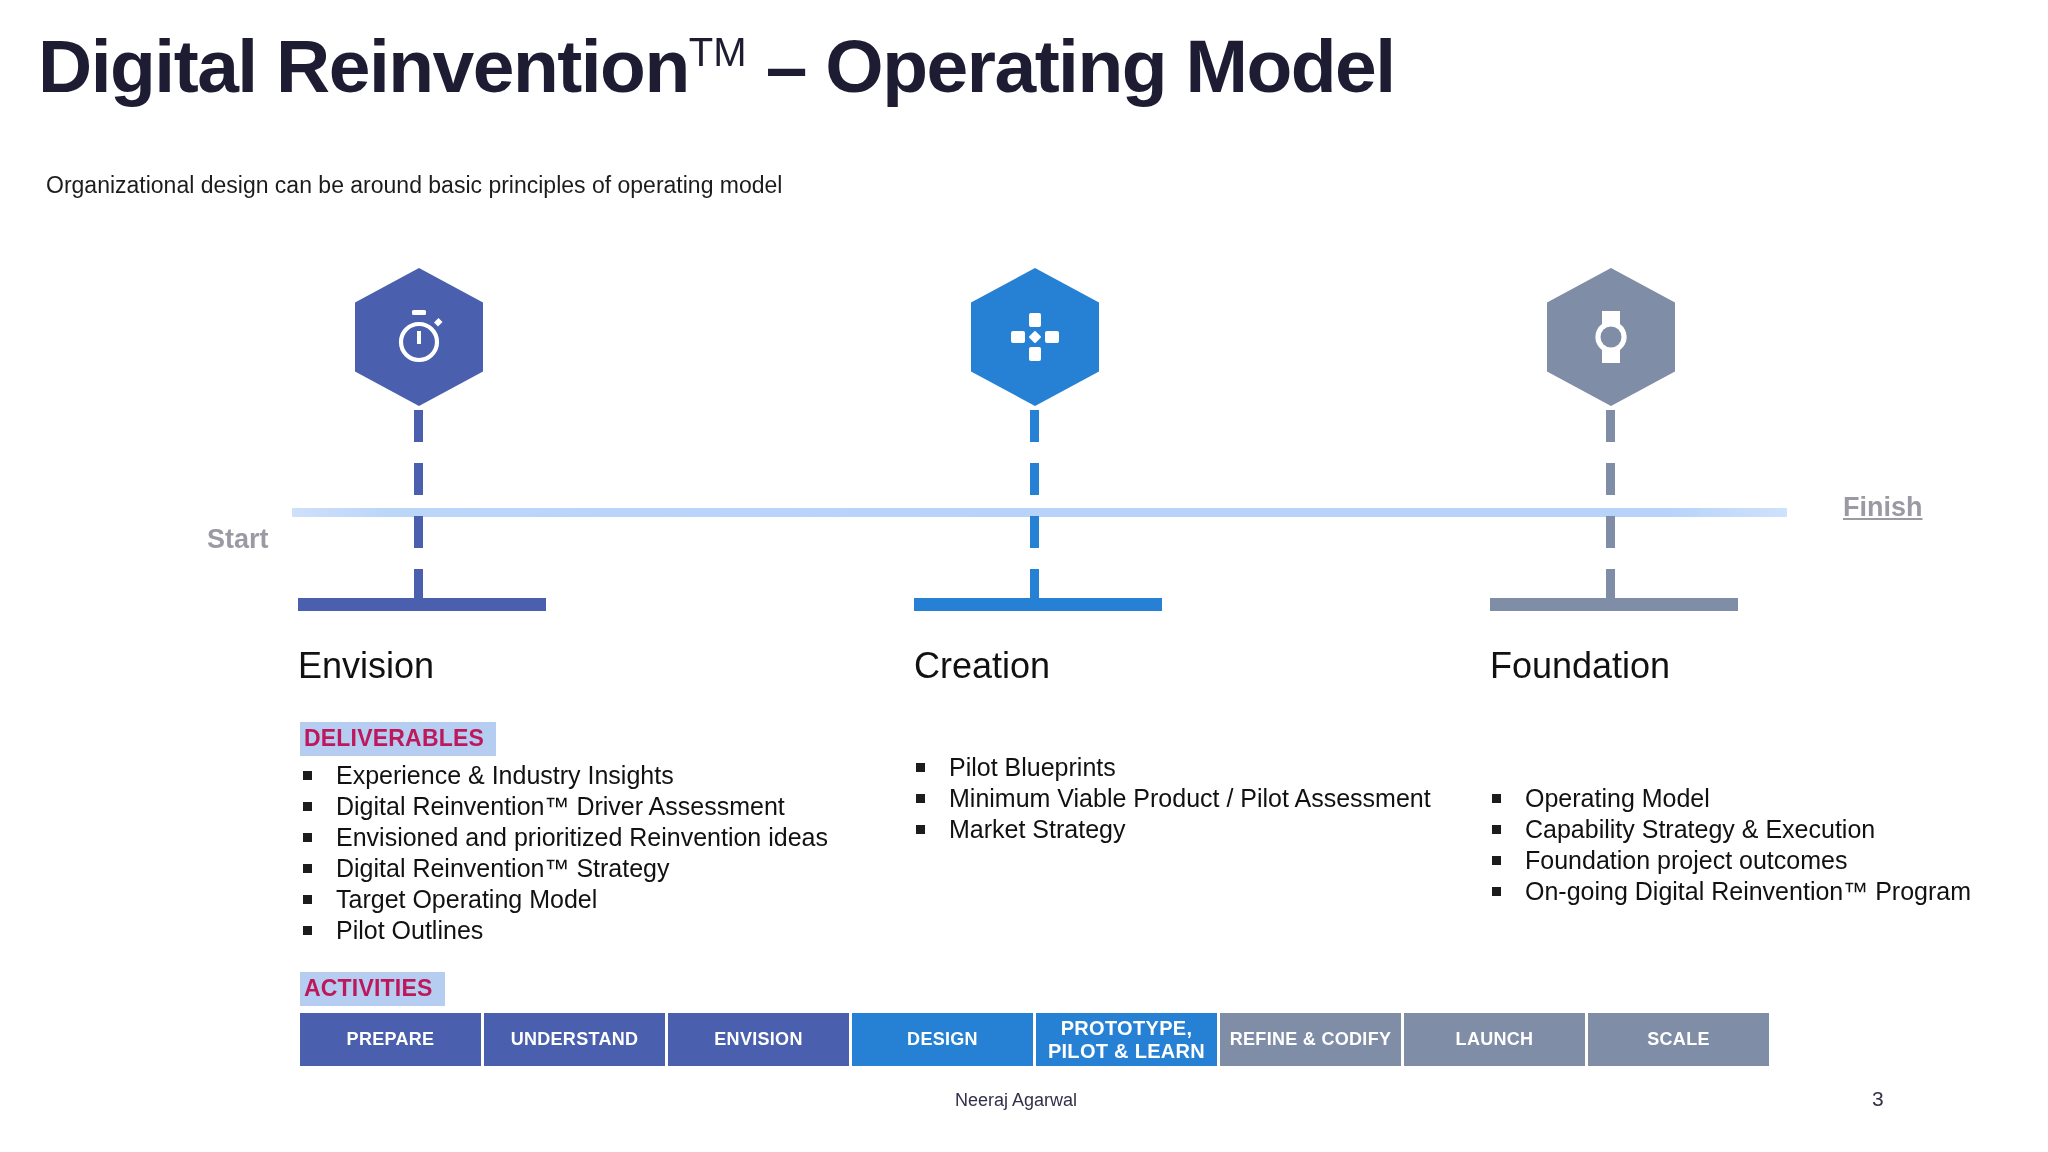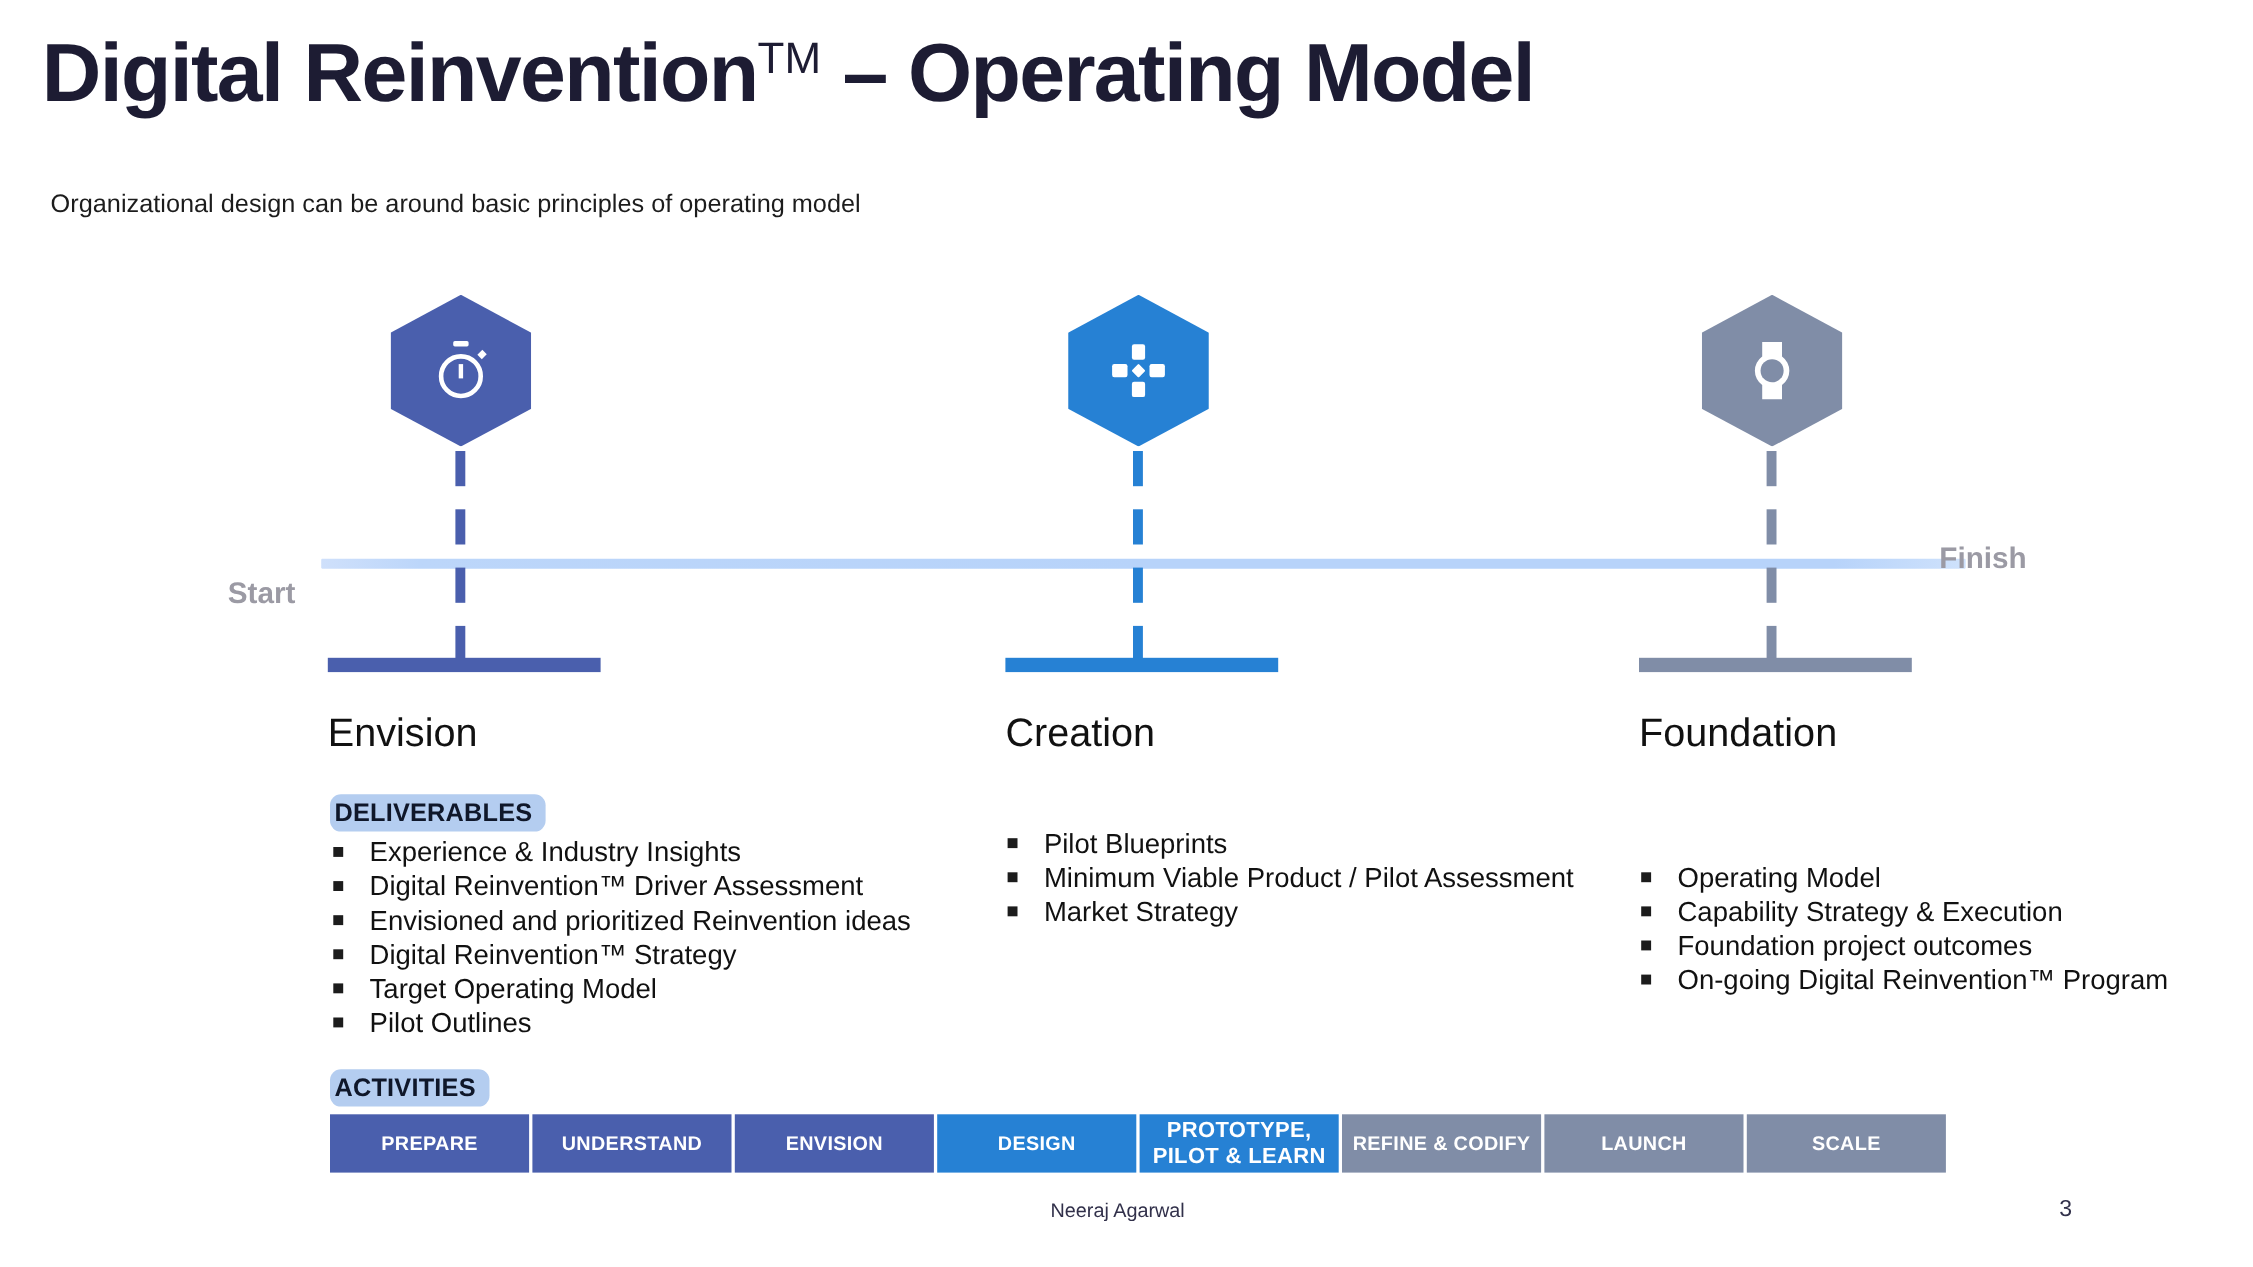--- a/index.html
+++ b/index.html
@@ -27,22 +27,22 @@
   .timeline-line{
     position:absolute; left:292px; top:508px; width:1495px; height:9px;
     background:linear-gradient(to right,#cfe0fb 0%, #bcd6fa 6%, #b7d3fa 50%, #b7d3fa 92%, #cfe2fc 100%);
     border-radius:1px;
   }
   .start-label{
     position:absolute; left:207px; top:492px;
     font-size:27px; font-weight:700; color:#9b9aa4; letter-spacing:0px;margin-top:32px;
   }
   .finish-label{
-    position:absolute; left:1763px; top:492px;
-    font-size:27px; font-weight:700; color:#9b9aa4;
+    position:absolute; left:1843px; top:492px;
+    font-size:27px; font-weight:700; color:#9b9aa4;text-decoration:underline;
   }
 
   
   .hex{
     position:absolute; width:128px; height:138px;
   }
   .hex .shape{
     width:100%; height:100%;
     clip-path:polygon(50% 0%,100% 25%,100% 75%,50% 100%,0% 75%,0% 25%);
     display:flex; align-items:center; justify-content:center;
@@ -62,25 +62,24 @@
 
   
   .phase-title{
     position:absolute; font-size:36px; color:#111; white-space:nowrap;
   }
 
   
   .chip{
     position:absolute;
     background:#b4cdf0;
-    color:#0f172a; font-weight:700; font-size:23px;
+    color:#be185d; font-weight:700; font-size:23px;
     padding:3px 12px 4px 4px;
     letter-spacing:0.2px;
     white-space:nowrap;
-    border-radius:10px;
   }
 
   
   .blist{ position:absolute; }
   .blist .row{
     display:flex; align-items:baseline;
     font-size:25px; color:#111; line-height:1.0; margin-bottom:6px;
     white-space:nowrap;
   }
   .blist .bullet{

